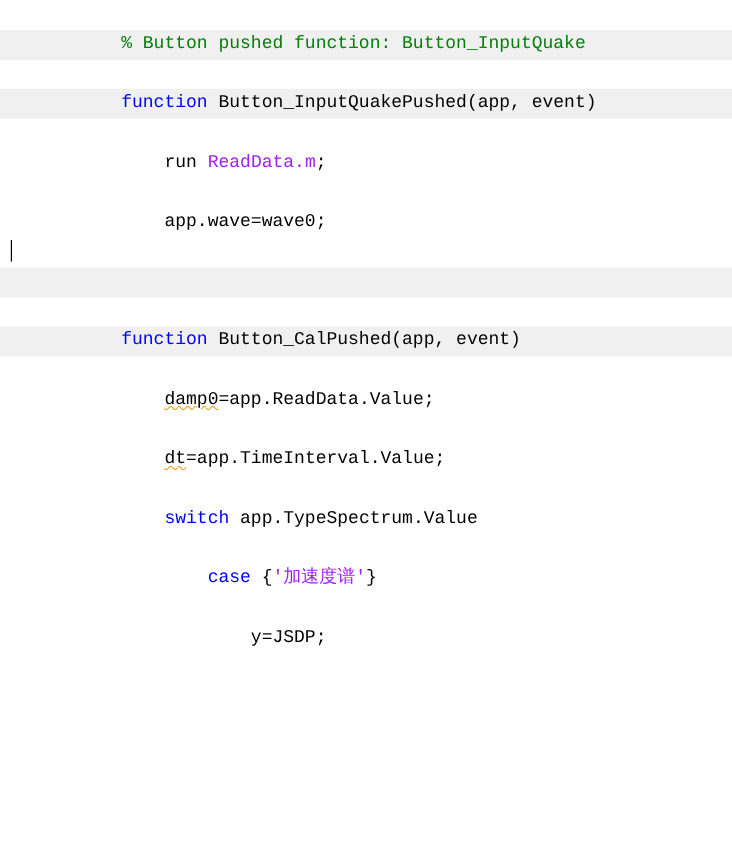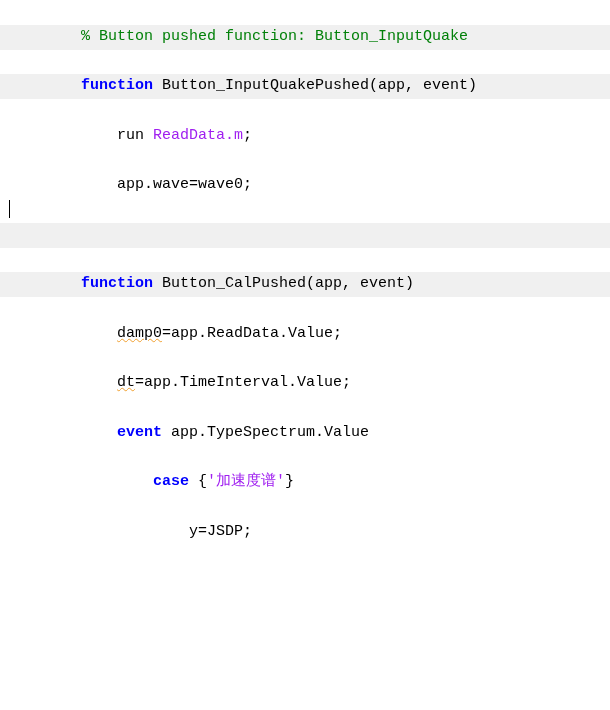--- a/index.html
+++ b/index.html
@@ -14,31 +14,30 @@
       background: #ffffff;
       color: #000000;
       padding: 0;
       width: 610px;
     }
     .code-container {
       position: relative;
       white-space: pre;
     }
     .line {
-      padding-left: 0;
+      padding-left: 20px;
     }
     .highlight {
       background-color: #f0f0f0;
     }
     .comment {
       color: #028009;
     }
     .keyword {
       color: #0000ff;
-      font-weight: bold;
     }
     .string {
       color: #a020f0;
     }
     .func-call {
       color: #a020f0;
     }
     .wavy {
       text-decoration: underline wavy #f0a030;
       text-decoration-thickness: 1px;
@@ -59,21 +58,21 @@
 
 <div class="code-container">
 <div class="line highlight">         <span class="comment">% Button pushed function: Button_InputQuake</span></div>
 <div class="line highlight">         <span class="keyword">function</span><span> Button_InputQuakePushed(app, event)</span></div>
 <div class="line">             <span>run</span> <span class="func-call">ReadData.m</span><span>;</span></div>
 <div class="line">             <span>app.wave=wave0;</span></div>
 <div class="line highlight"> </div>
 <div class="line highlight">         <span class="keyword">function</span><span> Button_CalPushed(app, event)</span></div>
 <div class="line">             <span class="wavy">damp0</span><span>=app.ReadData.Value;</span></div>
 <div class="line">             <span class="wavy">dt</span><span>=app.TimeInterval.Value;</span></div>
-<div class="line">             <span class="keyword">event</span><span> app.TypeSpectrum.Value</span></div>
+<div class="line">             <span class="keyword">switch</span><span> app.TypeSpectrum.Value</span></div>
 <div class="line">                 <span class="keyword">case</span><span> {</span><span class="string">'加速度谱'</span><span>}</span></div>
 <div class="line">                     <span>y=JSDP;</span></div>
 
 
 
 
 
 
 
 

